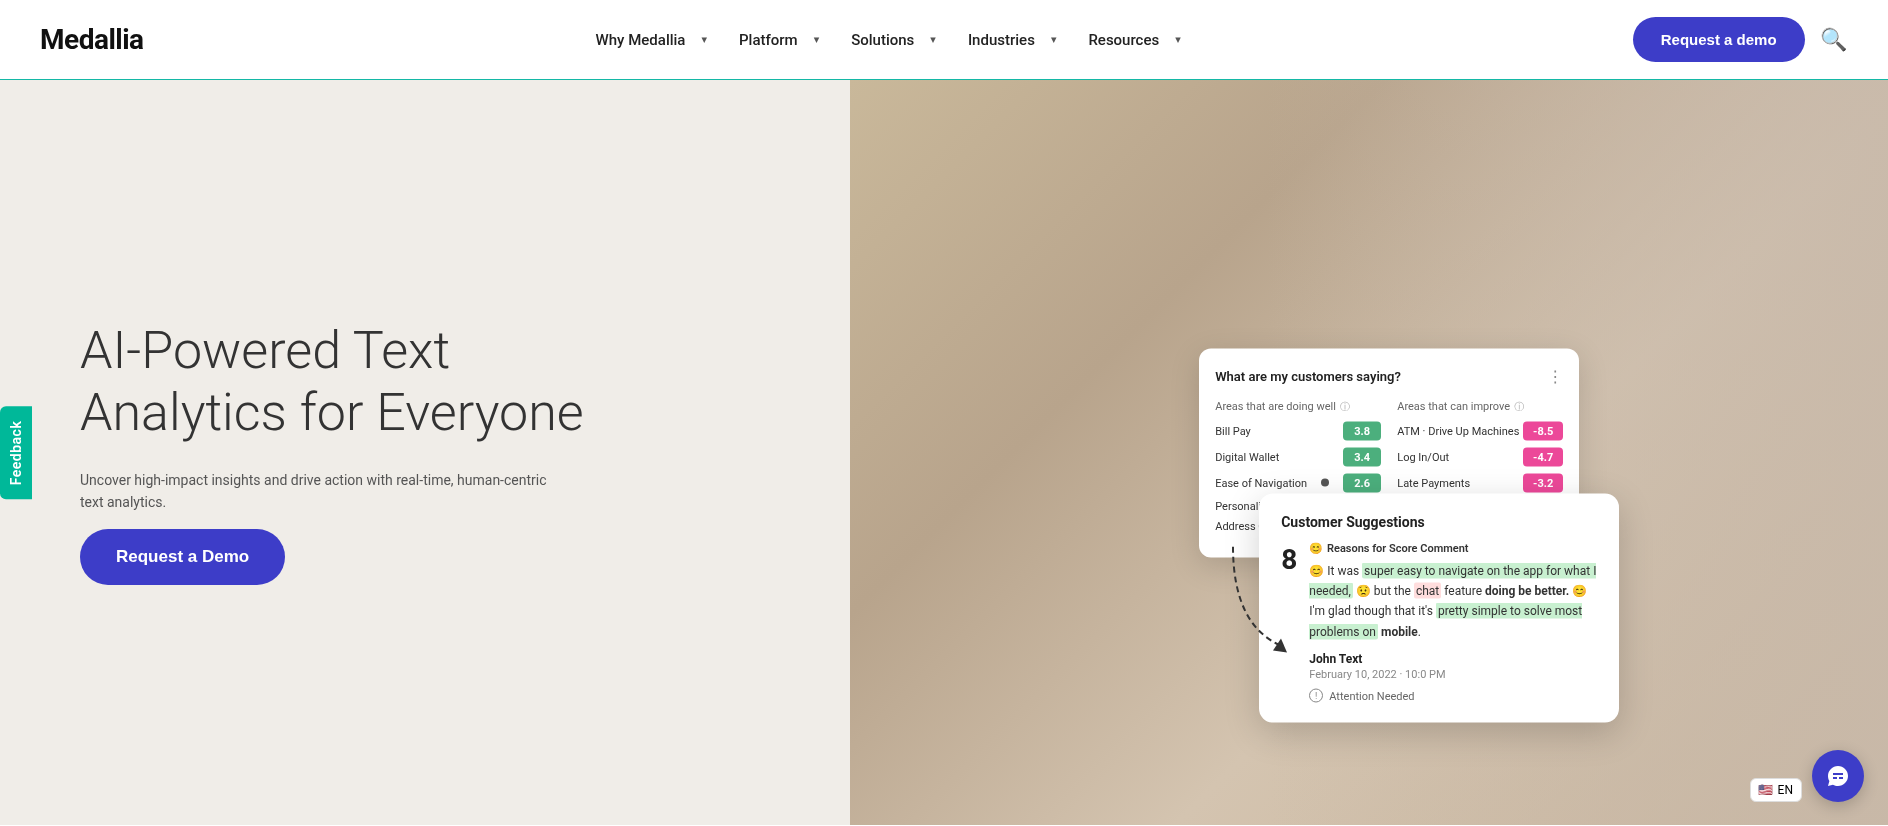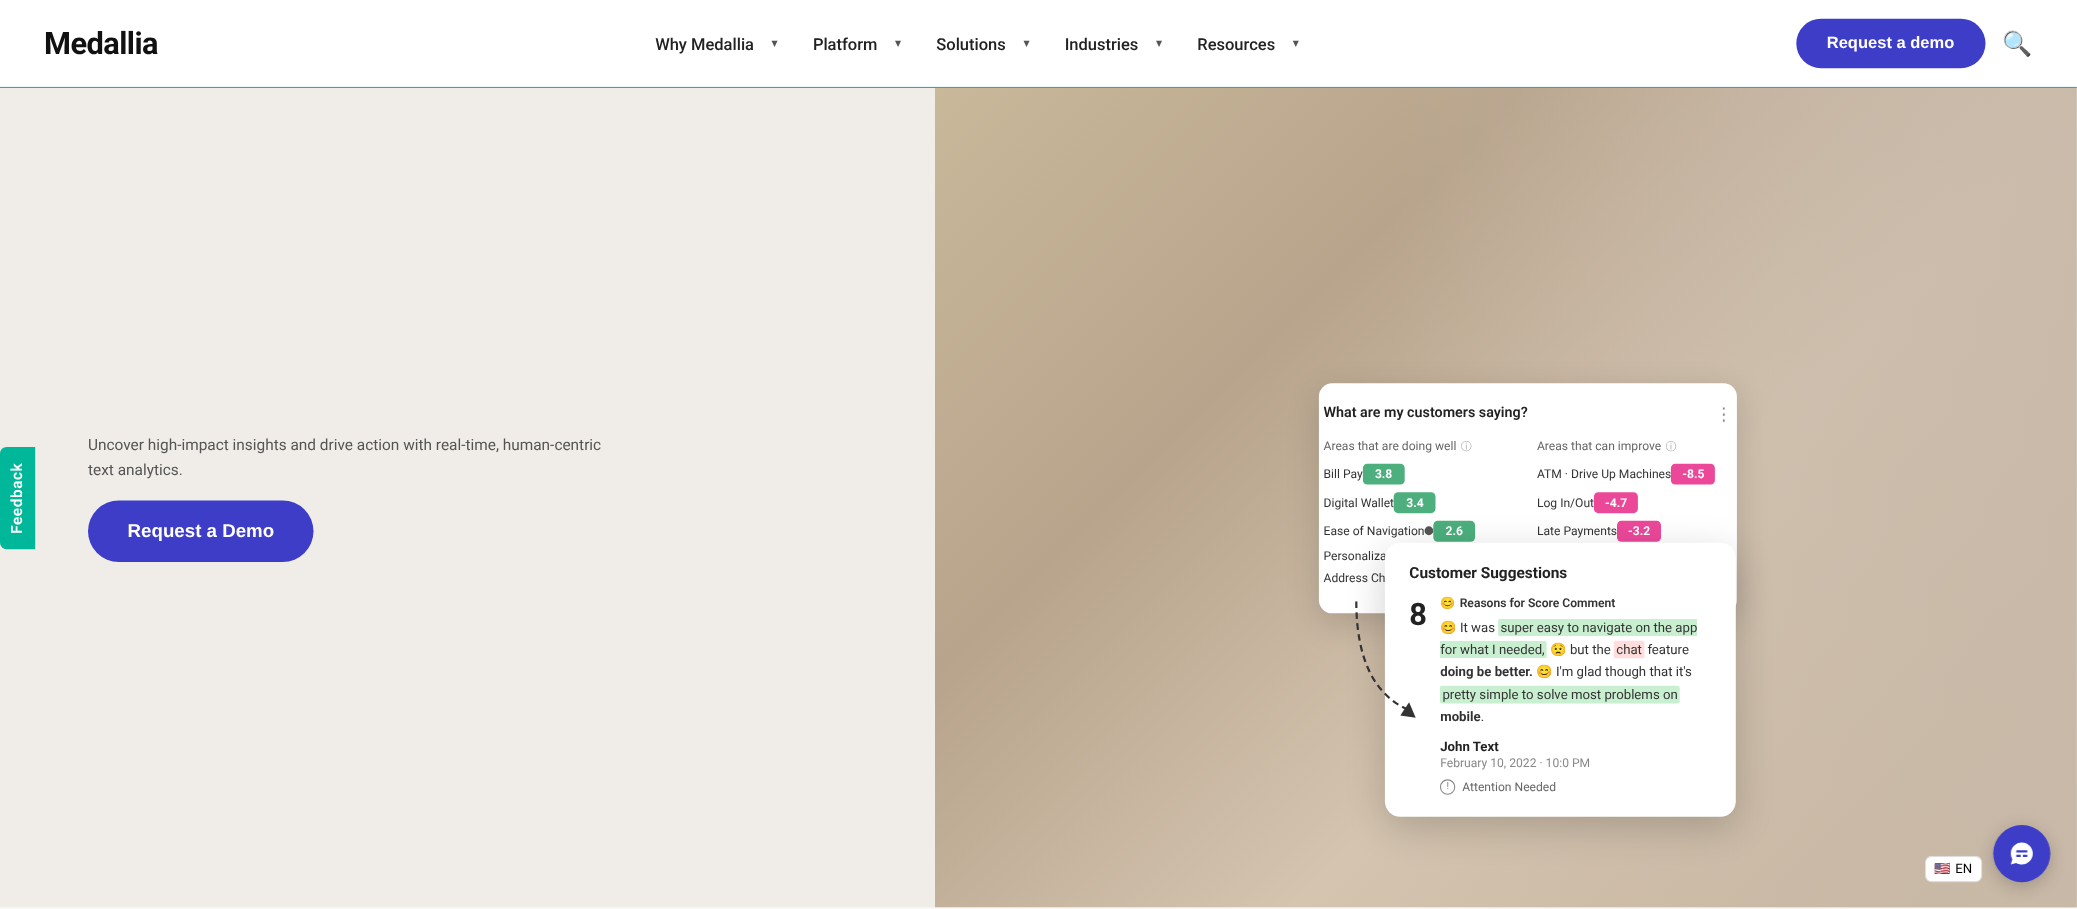--- a/index.html
+++ b/index.html
@@ -153,21 +153,21 @@
       transform: translateY(-50%);
       z-index: 6;
       width: 500px;
     }
 
     
     .analytics-card {
       background: #fff;
       border-radius: 12px;
       box-shadow: 0 8px 30px rgba(0,0,0,0.15);
-      padding: 18px 4px;
+      padding: 18px 16px;
       margin-bottom: 0;
       width: 380px;
     }
     .card-header {
       display: flex;
       align-items: center;
       justify-content: space-between;
       margin-bottom: 14px;
     }
     .card-title {
@@ -194,21 +194,21 @@
       align-items: center;
       gap: 4px;
     }
     .col-header .info-icon {
       font-size: 10px;
       color: #aaa;
     }
     .metric-row {
       display: flex;
       align-items: center;
-      justify-content: flex-start;
+      justify-content: space-between;
       margin-bottom: 7px;
     }
     .metric-label {
       font-size: 11px;
       color: #333;
       white-space: nowrap;
     }
     .metric-pill {
       border-radius: 4px;
       padding: 3px 10px;
@@ -229,21 +229,21 @@
 
     
     .suggestions-card {
       position: absolute;
       top: 145px;
       left: 60px;
       background: #fff;
       border-radius: 14px;
       box-shadow: 0 10px 35px rgba(0,0,0,0.18);
       padding: 20px 22px;
-      width: 319px;
+      width: 360px;
     }
     .suggestions-title {
       font-size: 14px;
       font-weight: 700;
       color: #222;
       margin-bottom: 12px;
     }
     .score-row {
       display: flex;
       align-items: flex-start;
@@ -408,20 +408,21 @@
   </div>
 </nav>
 
 <section class="hero">
   <div class="hero-bg-person"></div>
   <div class="hero-bg-image"></div>
 
   <div class="feedback-tab">Feedback</div>
 
   <div class="hero-content">
+    <h1 class="hero-title">AI-Powered Text Analytics for Everyone</h1>
     <p class="hero-subtitle">Uncover high-impact insights and drive action with real-time, human-centric text analytics.</p>
     <button class="btn-hero-demo">Request a Demo</button>
   </div>
 
   <div class="dashboard-area">
 
     <div class="analytics-card">
       <div class="card-header">
         <span class="card-title">What are my customers saying?</span>
         <span class="card-menu">⋮</span>

